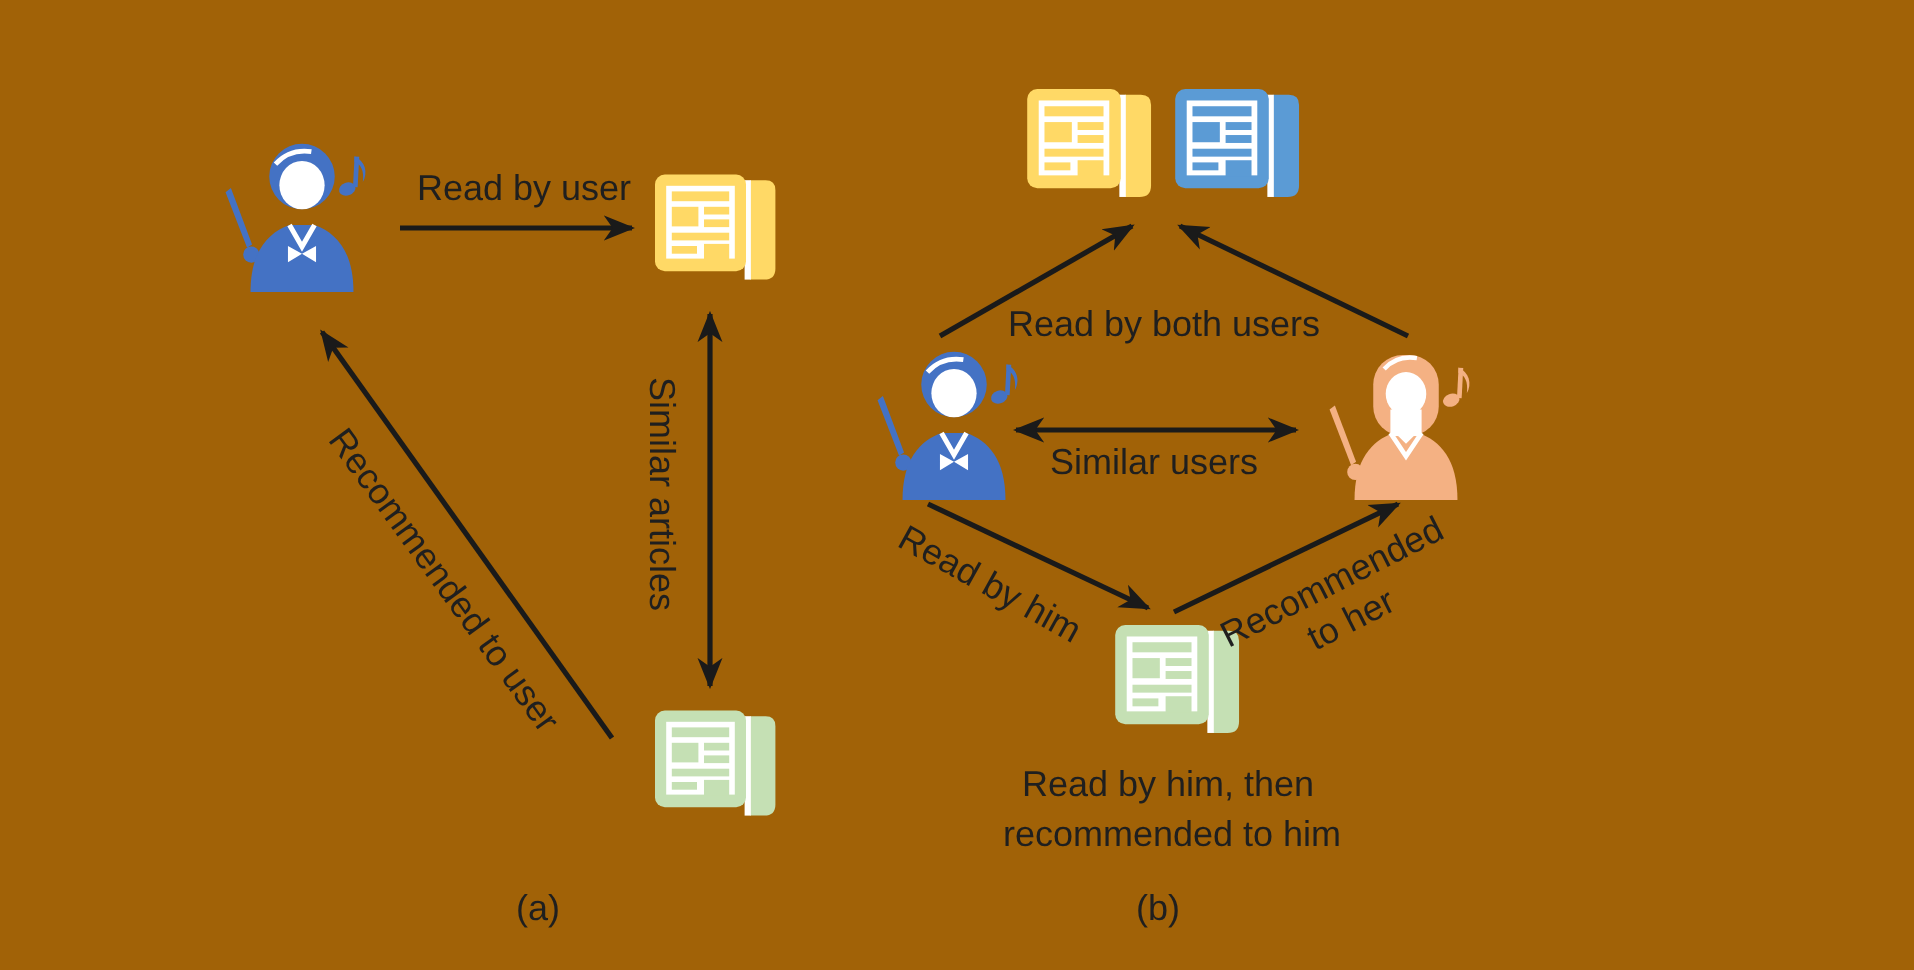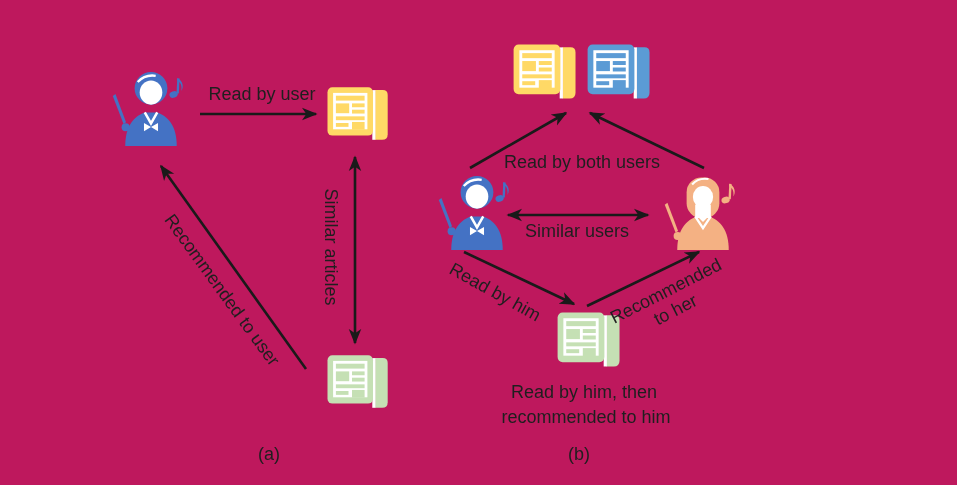--- a/index.html
+++ b/index.html
@@ -4,21 +4,21 @@
 <style>
   html, body {
     margin: 0;
     padding: 0;
     background: #ffffff;
   }
   .stage {
     position: relative;
     width: 957px;
     height: 485px;
-    background: #be185d;
+    background: #a16207;
     overflow: hidden;
   }
   svg text {
     font-family: "Liberation Sans", sans-serif;
     font-size: 18px;
     text-anchor: middle;
   }
   .arrow-line {
     fill: none;
     stroke-width: 2.6px;

